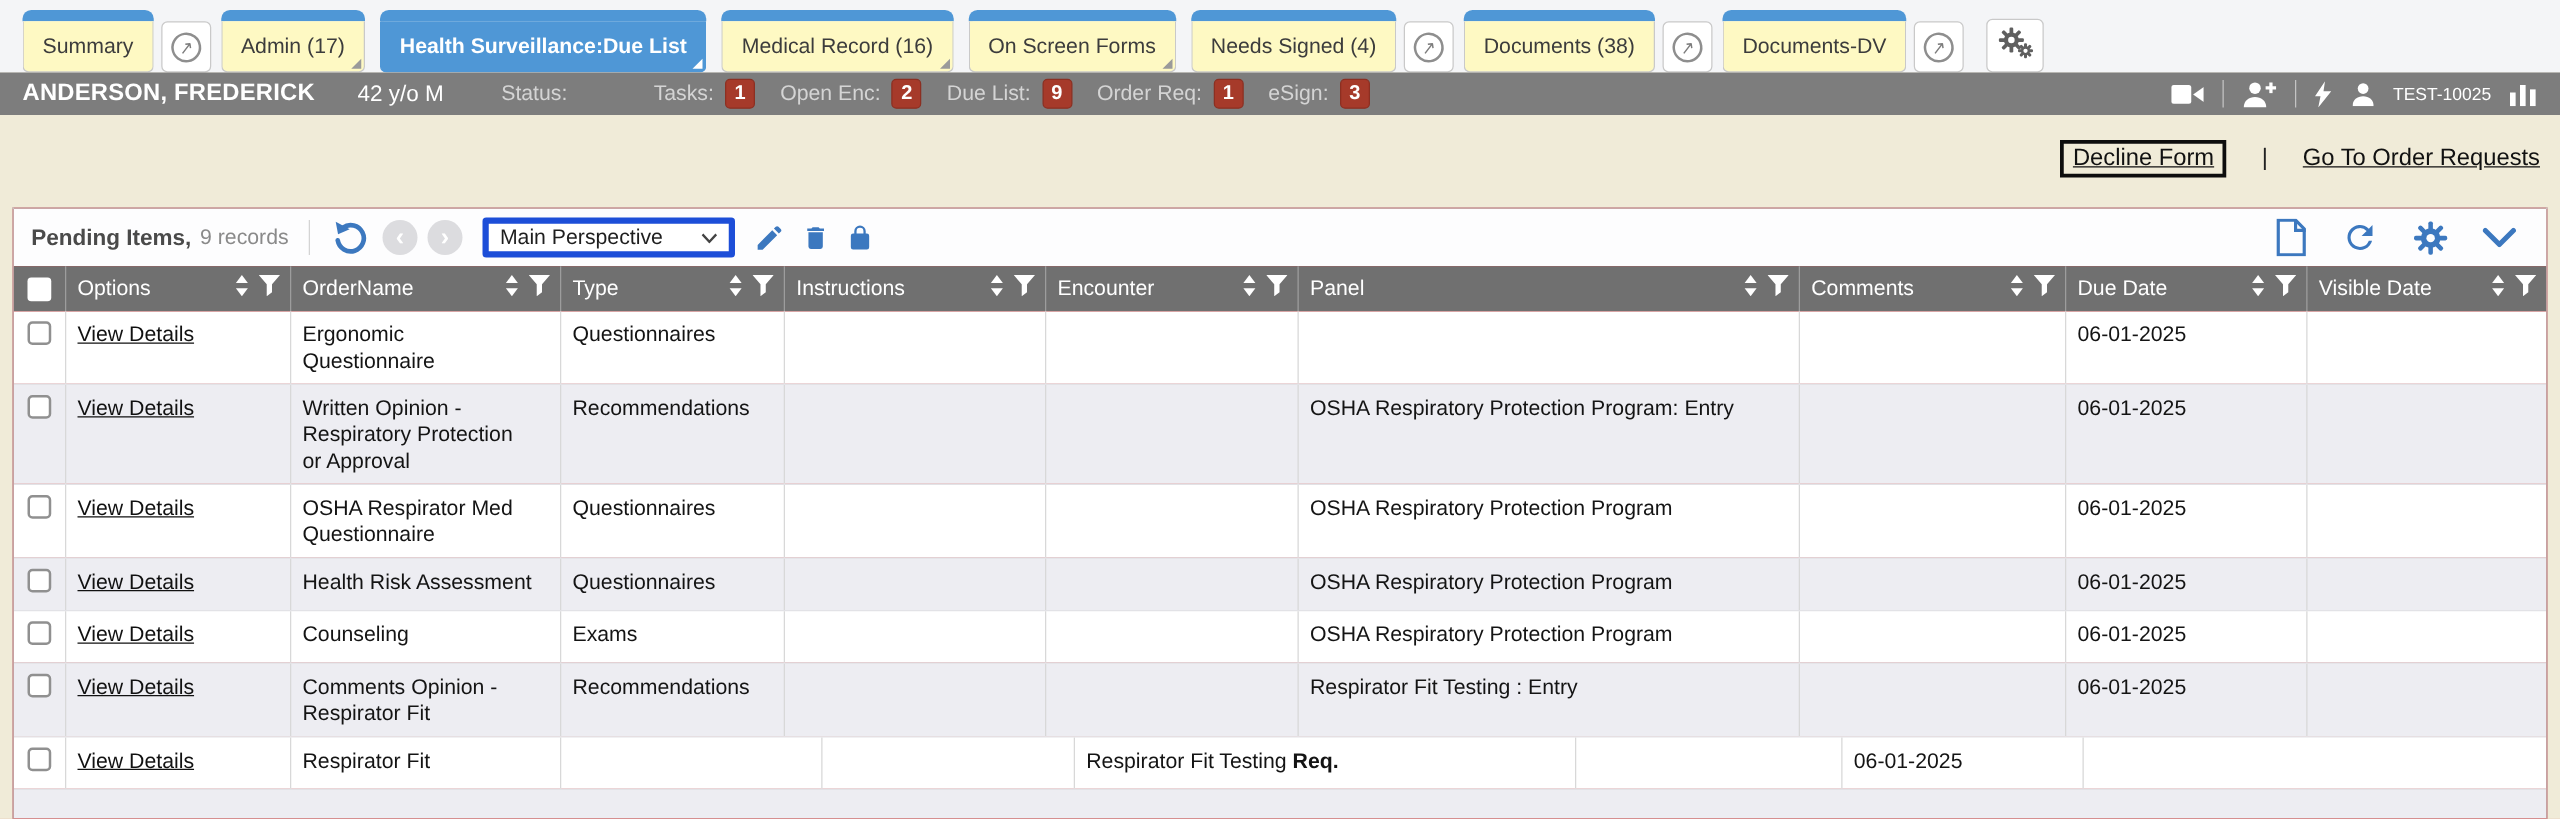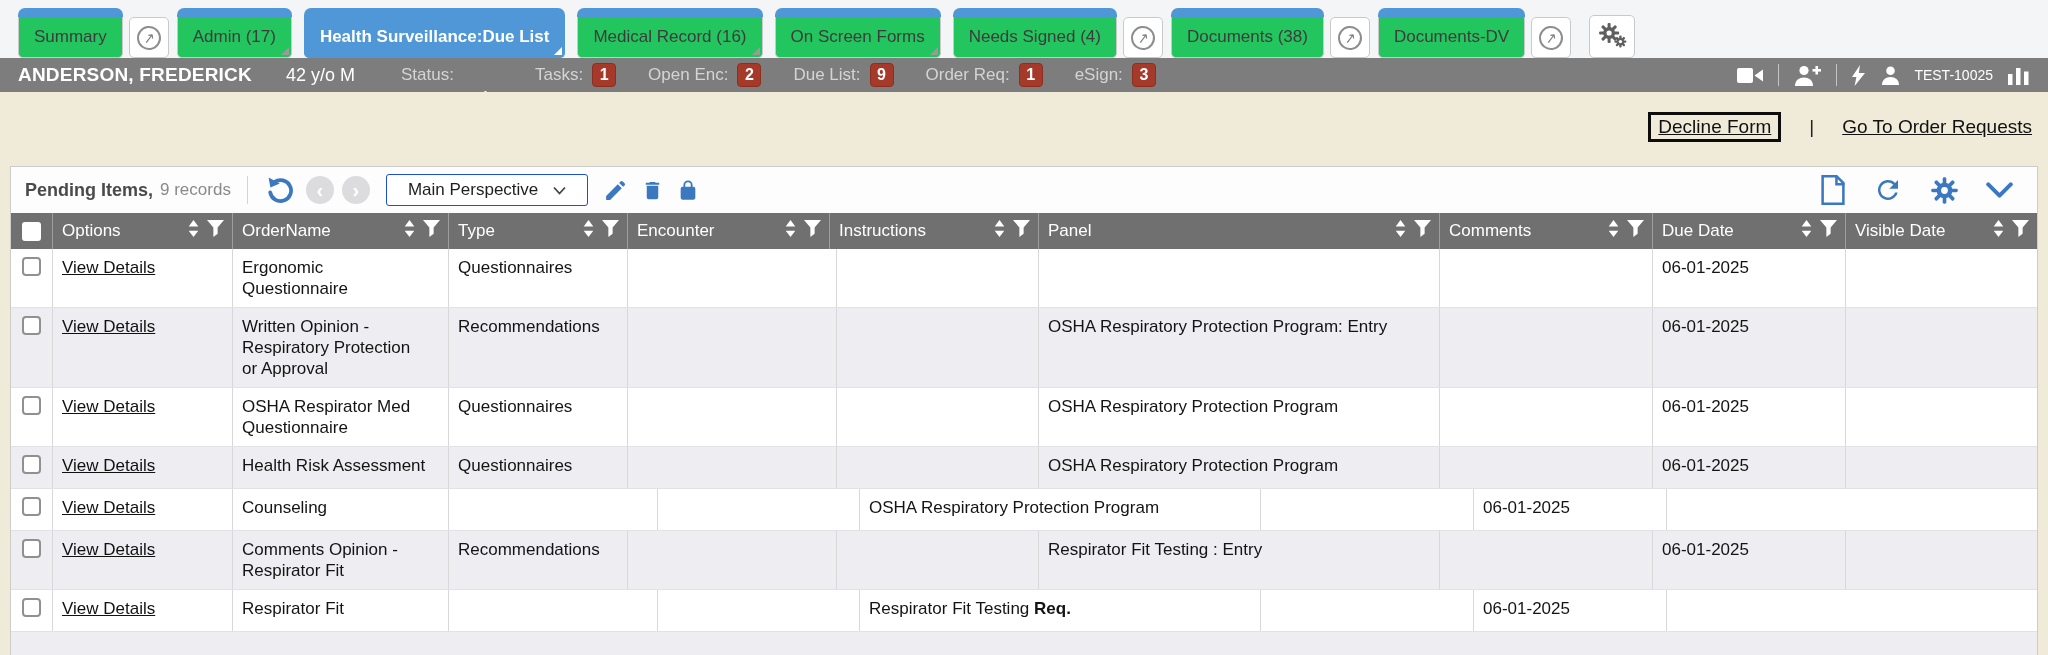--- a/index.html
+++ b/index.html
@@ -7,36 +7,36 @@
   body {
     width:2048px; height:655px; position:relative; overflow:hidden;
     font-family:"Liberation Sans", sans-serif; background:#f0ebd8;
     -webkit-font-smoothing:antialiased;
   }
 
   
   .tabbar{position:absolute;top:0;left:0;right:0;height:58px;background:#f4f5f7;display:flex;align-items:flex-end;padding:0 0 0 18px;}
   .tab{position:relative;display:flex;flex-direction:column;margin-right:4px;cursor:pointer;}
   .tab .stripe{height:9px;background:#4f97d6;border-radius:7px 7px 0 0;}
-  .tab .tbody{background:#22c55e;border:1px solid #c9c9c9;border-top:none;border-radius:0 0 5px 5px;height:41px;display:flex;align-items:center;padding:0 15px;font-size:17px;color:#3c3c3c;white-space:nowrap;}
+  .tab .tbody{background:#fef9c3;border:1px solid #c9c9c9;border-top:none;border-radius:0 0 5px 5px;height:41px;display:flex;align-items:center;padding:0 15px;font-size:17px;color:#3c3c3c;white-space:nowrap;}
   .tab.active .stripe{background:#4f97d6;}
   .tab.active .tbody{background:#4f97d6;border-color:#4f97d6;color:#fff;font-weight:bold;}
   .tab.fold .tbody::after{content:"";position:absolute;right:3px;bottom:3px;border-left:8px solid transparent;border-bottom:8px solid #9a9a9a;}
   .tab.active.fold .tbody::after{border-bottom-color:#fff;}
   .extbtn{height:41px;width:40px;margin:0 8px 0 2px;background:#fff;border:1px solid #c9c9c9;border-radius:5px;display:flex;align-items:center;justify-content:center;align-self:flex-end;cursor:pointer;}
   .extbtn .circ{width:24px;height:24px;border:2px solid #8e8e8e;border-radius:50%;color:#7c7c7c;font-size:14px;display:flex;align-items:center;justify-content:center;transform:rotate(-8deg);}
   .cogbtn{height:43px;width:46px;margin-left:10px;background:#fff;border:1px solid #c9c9c9;border-radius:5px;display:flex;align-items:center;justify-content:center;align-self:flex-end;cursor:pointer;}
 
   
   .pbar{position:absolute;top:58px;left:0;right:0;height:34px;background:#7d7d7d;display:flex;align-items:center;padding:0 18px;color:#fff;}
   .pname{font-size:19px;font-weight:bold;letter-spacing:.2px;}
   .page-sex{font-size:18px;margin-left:34px;}
   .plabel{color:#d4d4d4;font-size:17px;}
   .pvalue{color:#ffffff;font-size:14px;font-weight:bold;margin-left:7px;margin-top:44px;}
-  .pstat{display:flex;align-items:center;margin-left:32px;}
+  .pstat{display:flex;align-items:center;margin-left:20px;}
   .pstatus{display:flex;align-items:center;margin-left:46px;}
   .badge{margin-left:9px;min-width:24px;height:24px;padding:0 5px;background:#a63a2a;border:1px solid #8c2f21;border-radius:4px;color:#fff;font-size:16px;font-weight:bold;display:flex;align-items:center;justify-content:center;}
   .pright{margin-left:auto;display:flex;align-items:center;gap:15px;}
   .vsep{width:1px;height:22px;background:rgba(255,255,255,.55);}
   .pid{font-size:14px;color:#ffffff;}
   .picon{display:flex;align-items:center;cursor:pointer;}
 
   
   .content{position:absolute;top:92px;left:0;right:0;bottom:0;background:#f0ebd8;}
   .linksrow{position:absolute;top:20px;right:16px;display:flex;align-items:center;gap:28px;font-size:19px;color:#111;}
@@ -45,21 +45,21 @@
   .linksep{color:#222;}
 
   
   .panel{position:absolute;top:74px;left:10px;right:10px;bottom:0;background:#b91c1c;border:1px solid #ccc;border-bottom:none;display:flex;flex-direction:column;overflow:hidden;}
   .gtoolbar{height:46px;flex:0 0 46px;background:#fdfdfe;display:flex;align-items:center;padding:0 14px;}
   .gtitle{font-size:18px;font-weight:bold;color:#4a4a4a;}
   .grecords{font-size:17px;color:#8a8a8a;margin-left:7px;}
   .tdiv{width:1px;height:28px;background:#d4d4d4;margin:0 18px 0 16px;}
   .iconbtn{display:flex;align-items:center;justify-content:center;cursor:pointer;background:none;border:none;padding:0;}
   .navcirc{width:28px;height:28px;border-radius:50%;background:#dcdcdf;color:#fff;font-size:20px;font-weight:bold;display:flex;align-items:center;justify-content:center;line-height:1;cursor:pointer;}
-  .selectbox{margin-left:16px;width:202px;height:32px;border:1px solid #1d4ed8;border-radius:3px;background:#fff;display:flex;align-items:center;padding:0 21px;font-size:17px;color:#1e1e1e;cursor:pointer;}
+  .selectbox{margin-left:16px;width:202px;height:32px;border:5px solid #1d4ed8;border-radius:3px;background:#fff;display:flex;align-items:center;padding:0 9px;font-size:17px;color:#1e1e1e;cursor:pointer;}
   .selectbox .sv{flex:1;}
   .mlicons{display:flex;align-items:center;gap:13px;margin-left:15px;}
   .rticons{margin-left:auto;display:flex;align-items:center;gap:27px;margin-right:10px;}
 
   
   .thead{height:36px;flex:0 0 36px;background:#707070;display:flex;color:#fff;}
   .hcell{display:flex;align-items:center;padding:0 8px 0 9px;font-size:17px;border-right:1px solid #9d9d9d;overflow:hidden;white-space:nowrap;}
   .hcell .hlabel{flex:1;}
   .hicons{display:flex;align-items:center;gap:8px;margin-left:6px;}
   .tbodyc{flex:1;overflow:hidden;display:flex;flex-direction:column;}
@@ -375,46 +375,46 @@
             <span><svg width="11" height="17" viewBox="0 0 10 16" fill="#fff">
                 <path d="M5 0l4.5 6h-9z"></path>
                 <path d="M5 16l4.5-6h-9z"></path>
               </svg></span>
             <span><svg width="17" height="17" viewBox="0 0 16 16" fill="#fff">
                 <path d="M0 0h16l-6 7v6l-4 3V7z"></path>
               </svg></span>
           </span>
       </div>
 
+      <div class="hcell c4">
+        <span class="hlabel">Instructions</span>
+        <span class="hicons">
+            <span><svg width="11" height="17" viewBox="0 0 10 16" fill="#fff">
+                <path d="M5 0l4.5 6h-9z"></path>
+                <path d="M5 16l4.5-6h-9z"></path>
+              </svg></span>
+            <span><svg width="17" height="17" viewBox="0 0 16 16" fill="#fff">
+                <path d="M0 0h16l-6 7v6l-4 3V7z"></path>
+              </svg></span>
+          </span>
+      </div>
+
       <div class="hcell c5">
         <span class="hlabel">Encounter</span>
         <span class="hicons">
             <span><svg width="11" height="17" viewBox="0 0 10 16" fill="#fff">
                 <path d="M5 0l4.5 6h-9z"></path>
                 <path d="M5 16l4.5-6h-9z"></path>
               </svg></span>
             <span><svg width="17" height="17" viewBox="0 0 16 16" fill="#fff">
                 <path d="M0 0h16l-6 7v6l-4 3V7z"></path>
               </svg></span>
           </span>
       </div>
 
-      <div class="hcell c4">
-        <span class="hlabel">Instructions</span>
-        <span class="hicons">
-            <span><svg width="11" height="17" viewBox="0 0 10 16" fill="#fff">
-                <path d="M5 0l4.5 6h-9z"></path>
-                <path d="M5 16l4.5-6h-9z"></path>
-              </svg></span>
-            <span><svg width="17" height="17" viewBox="0 0 16 16" fill="#fff">
-                <path d="M0 0h16l-6 7v6l-4 3V7z"></path>
-              </svg></span>
-          </span>
-      </div>
-
       <div class="hcell c6">
         <span class="hlabel">Panel</span>
         <span class="hicons">
             <span><svg width="11" height="17" viewBox="0 0 10 16" fill="#fff">
                 <path d="M5 0l4.5 6h-9z"></path>
                 <path d="M5 16l4.5-6h-9z"></path>
               </svg></span>
             <span><svg width="17" height="17" viewBox="0 0 16 16" fill="#fff">
                 <path d="M0 0h16l-6 7v6l-4 3V7z"></path>
               </svg></span>
@@ -517,20 +517,21 @@
     <div class="tcell c7"></div>
     <div class="tcell c8">06-01-2025</div>
     <div class="tcell c9"></div>
   </div>
         <div class="trow">
     <div class="tcell c0">
             <span class="cb"></span>
           </div>
     <div class="tcell c1"><a class="viewlink">View Details</a></div>
     <div class="tcell c2">Counseling</div>
+    <div class="tcell c3">Exams</div>
     <div class="tcell c4"></div>
     <div class="tcell c5"></div>
     <div class="tcell c6"><span>OSHA Respiratory Protection Program</span><span class="boldtxt"></span></div>
     <div class="tcell c7"></div>
     <div class="tcell c8">06-01-2025</div>
     <div class="tcell c9"></div>
   </div>
         <div class="trow alt">
     <div class="tcell c0">
             <span class="cb"></span>

